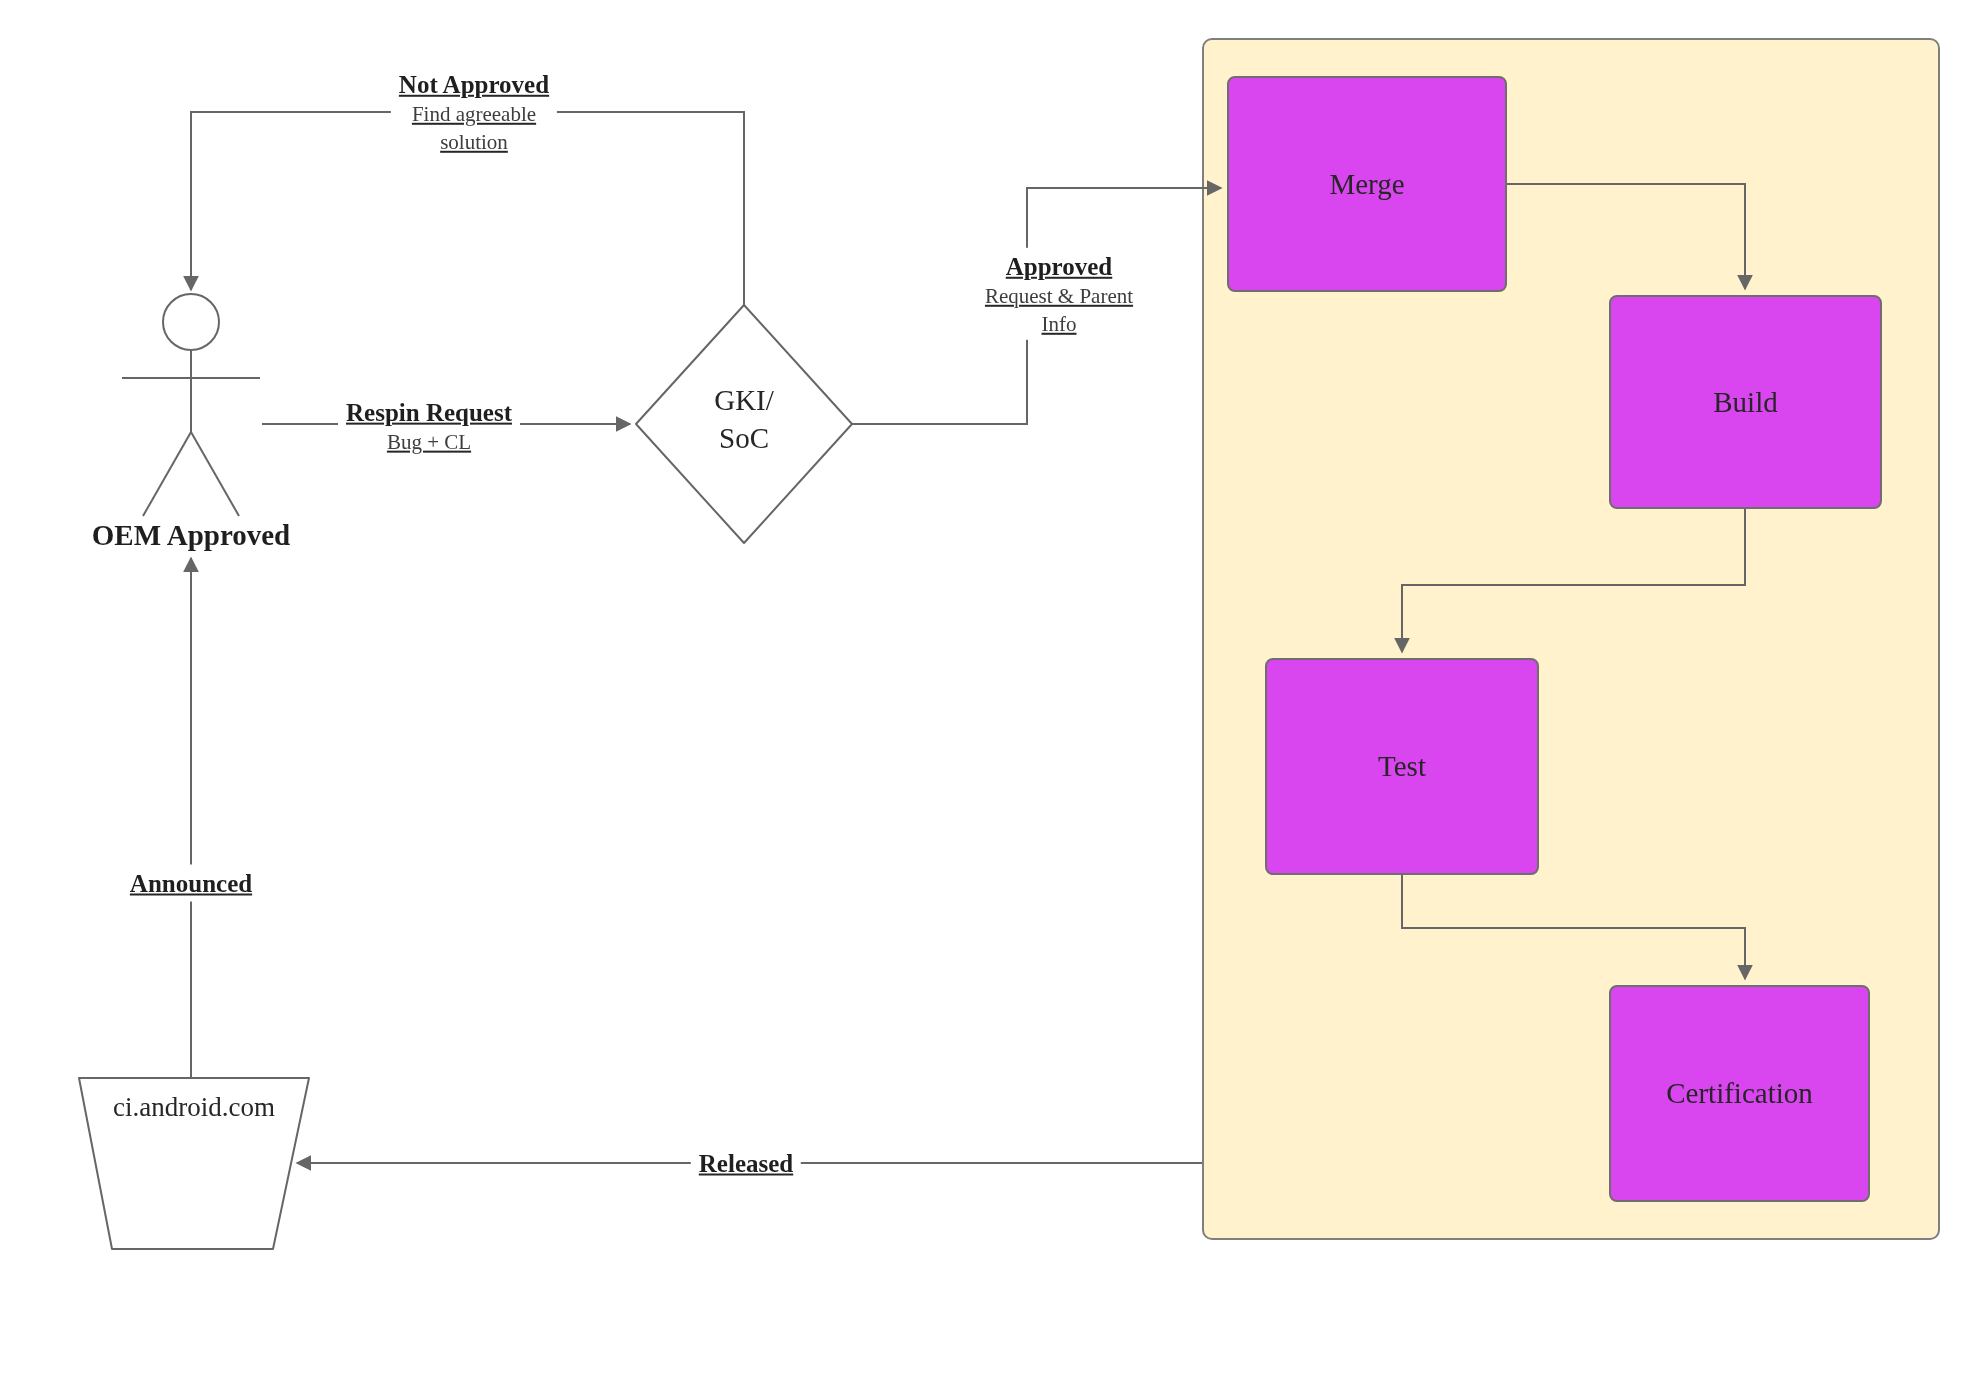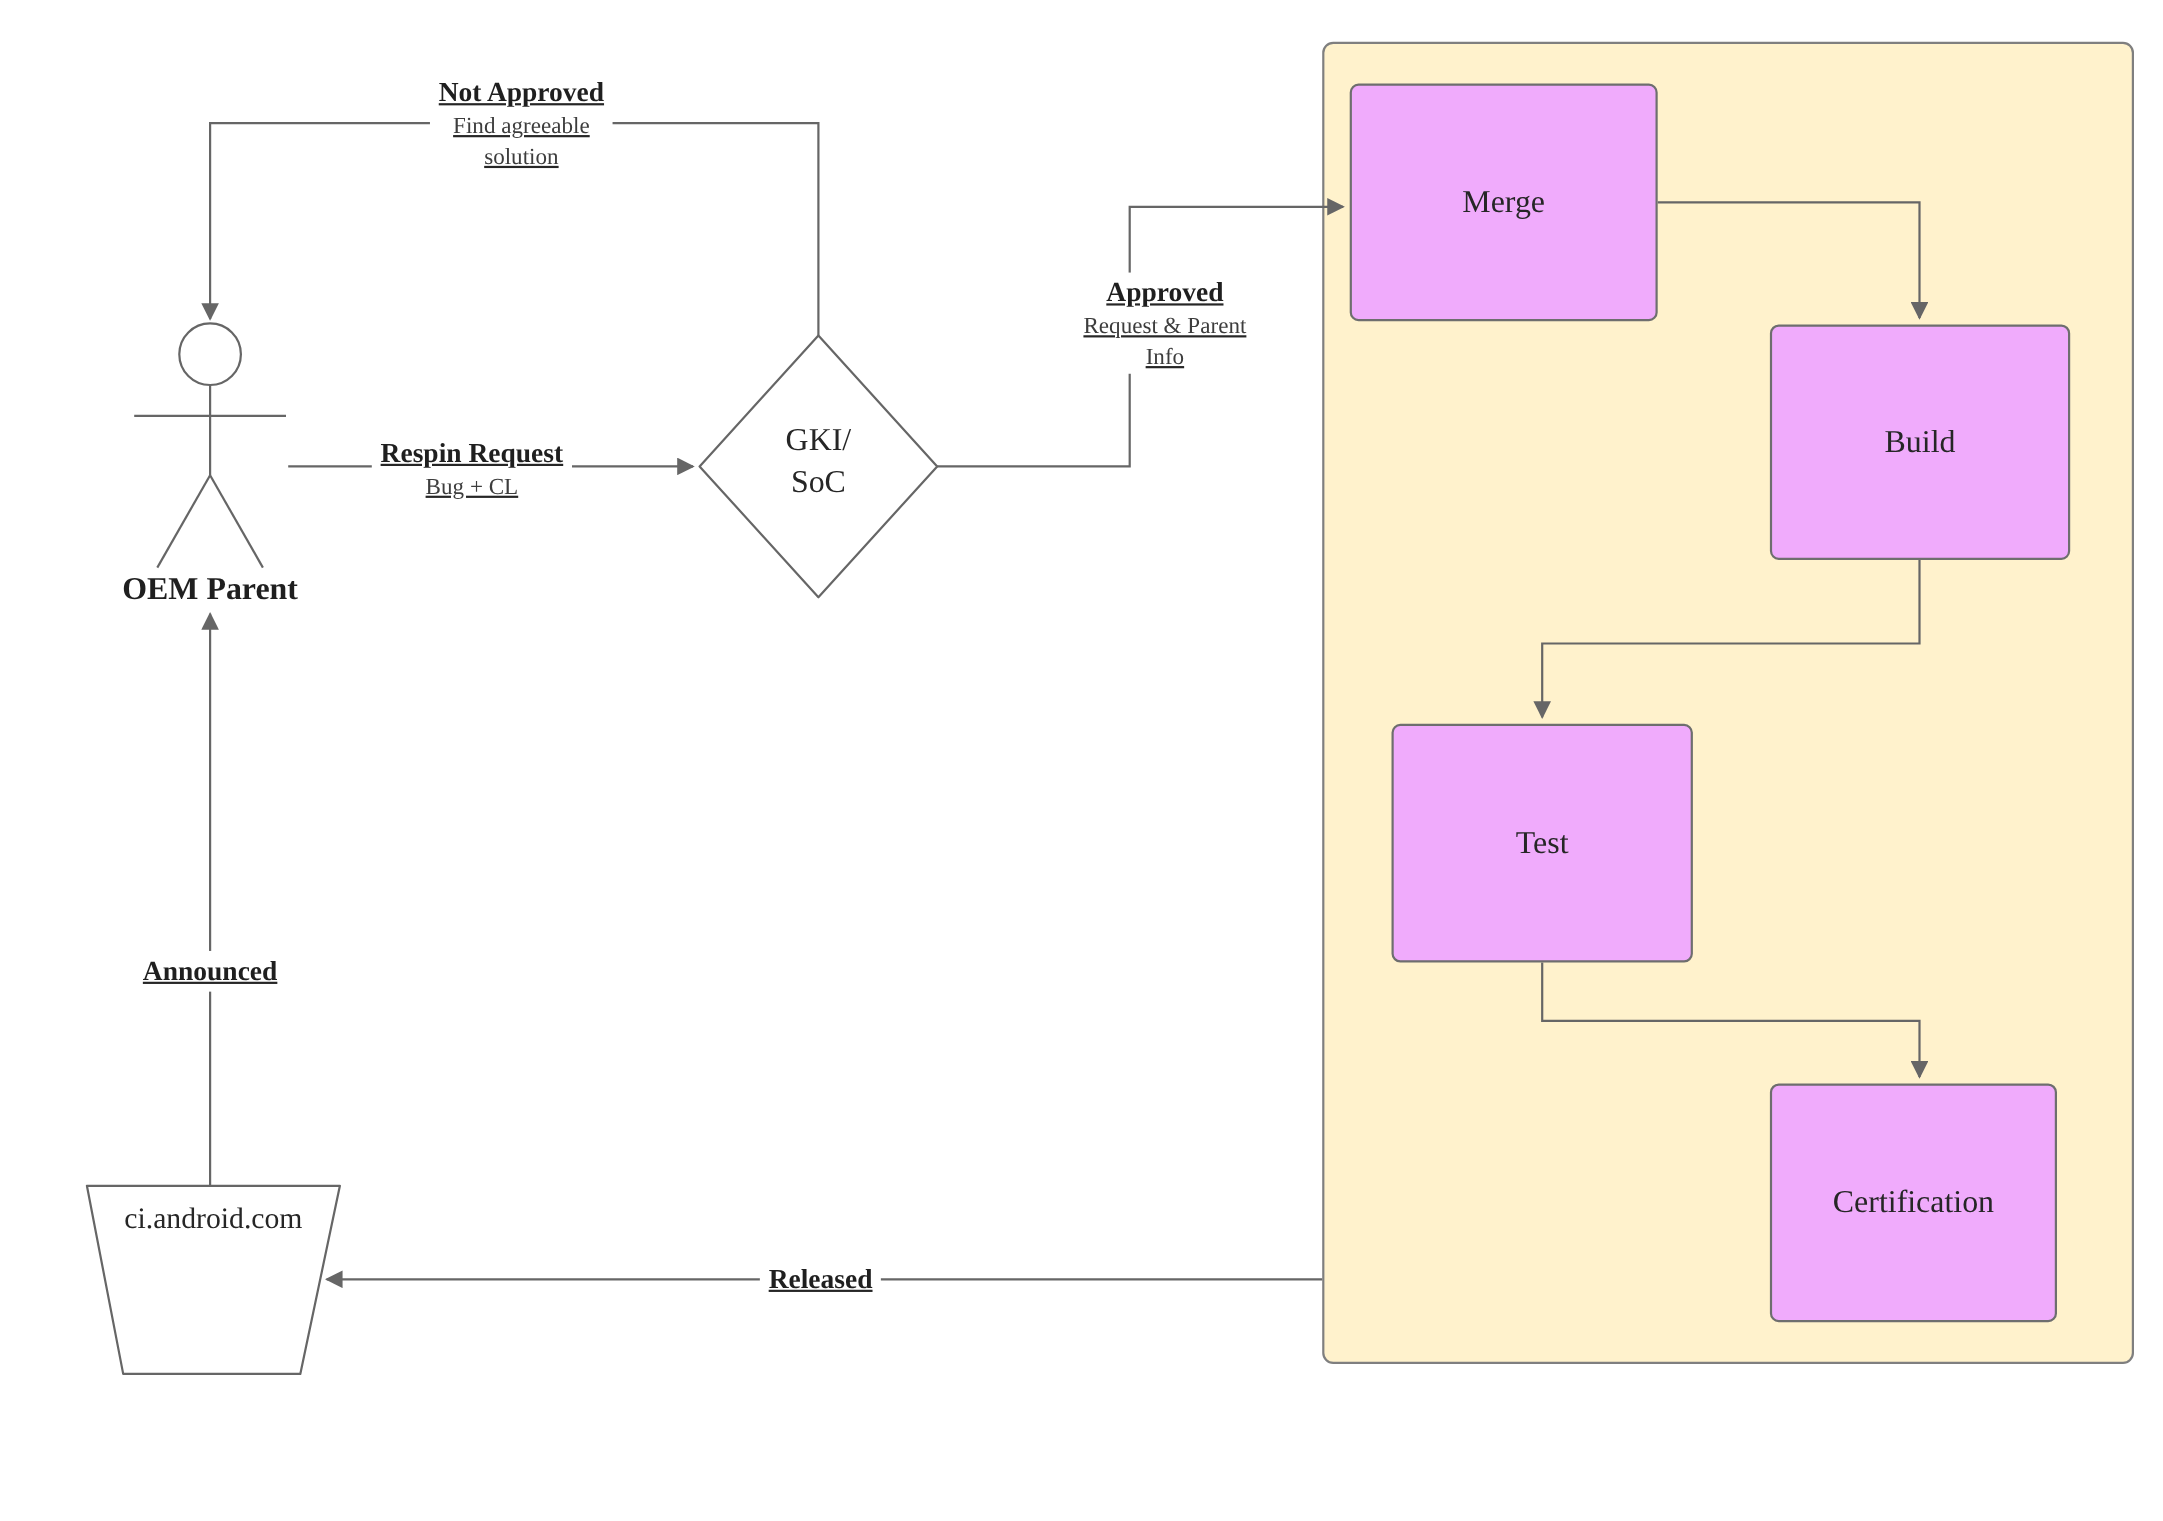--- a/index.html
+++ b/index.html
@@ -29,21 +29,21 @@
     width: 1966px; height: 1383px;
     z-index: 2;
   }
   .edge { fill: none; stroke: #666666; stroke-width: 2; }
   .figure-stroke { fill: none; stroke: #666666; stroke-width: 2; }
   .shape { fill: #ffffff; stroke: #666666; stroke-width: 2; stroke-linejoin: round; }
 
   
   .node {
     position: absolute;
-    background: #f0abfc;
+    background: #d946ef;
     border: 2px solid #6e6e6e;
     border-radius: 8px;
     display: flex; align-items: center; justify-content: center;
     font-size: 29px;
     color: #262626;
     z-index: 3;
   }
   .node-merge        { left: 1227px; top: 76px;  width: 280px; height: 216px; }
   .node-build        { left: 1609px; top: 295px; width: 273px; height: 214px; }
   .node-test         { left: 1265px; top: 658px; width: 274px; height: 217px; }
@@ -125,21 +125,21 @@
   </div>
   <div class="node node-test">
     <span>Test</span>
   </div>
   <div class="node node-certification">
     <span>Certification</span>
   </div>
 
   <div class="flabel diamond-label">GKI/
 SoC</div>
-  <div class="flabel oem-label">OEM Parent</div>
+  <div class="flabel oem-label">OEM Approved</div>
   <div class="flabel trap-label">ci.android.com</div>
 
   <div class="edge-label lbl-not-approved">
     <div class="edge-title">Not Approved</div>
     <div class="edge-sub">Find agreeable
 solution</div>
   </div>
   <div class="edge-label lbl-respin">
     <div class="edge-title">Respin Request</div>
     <div class="edge-sub">Bug + CL</div>

